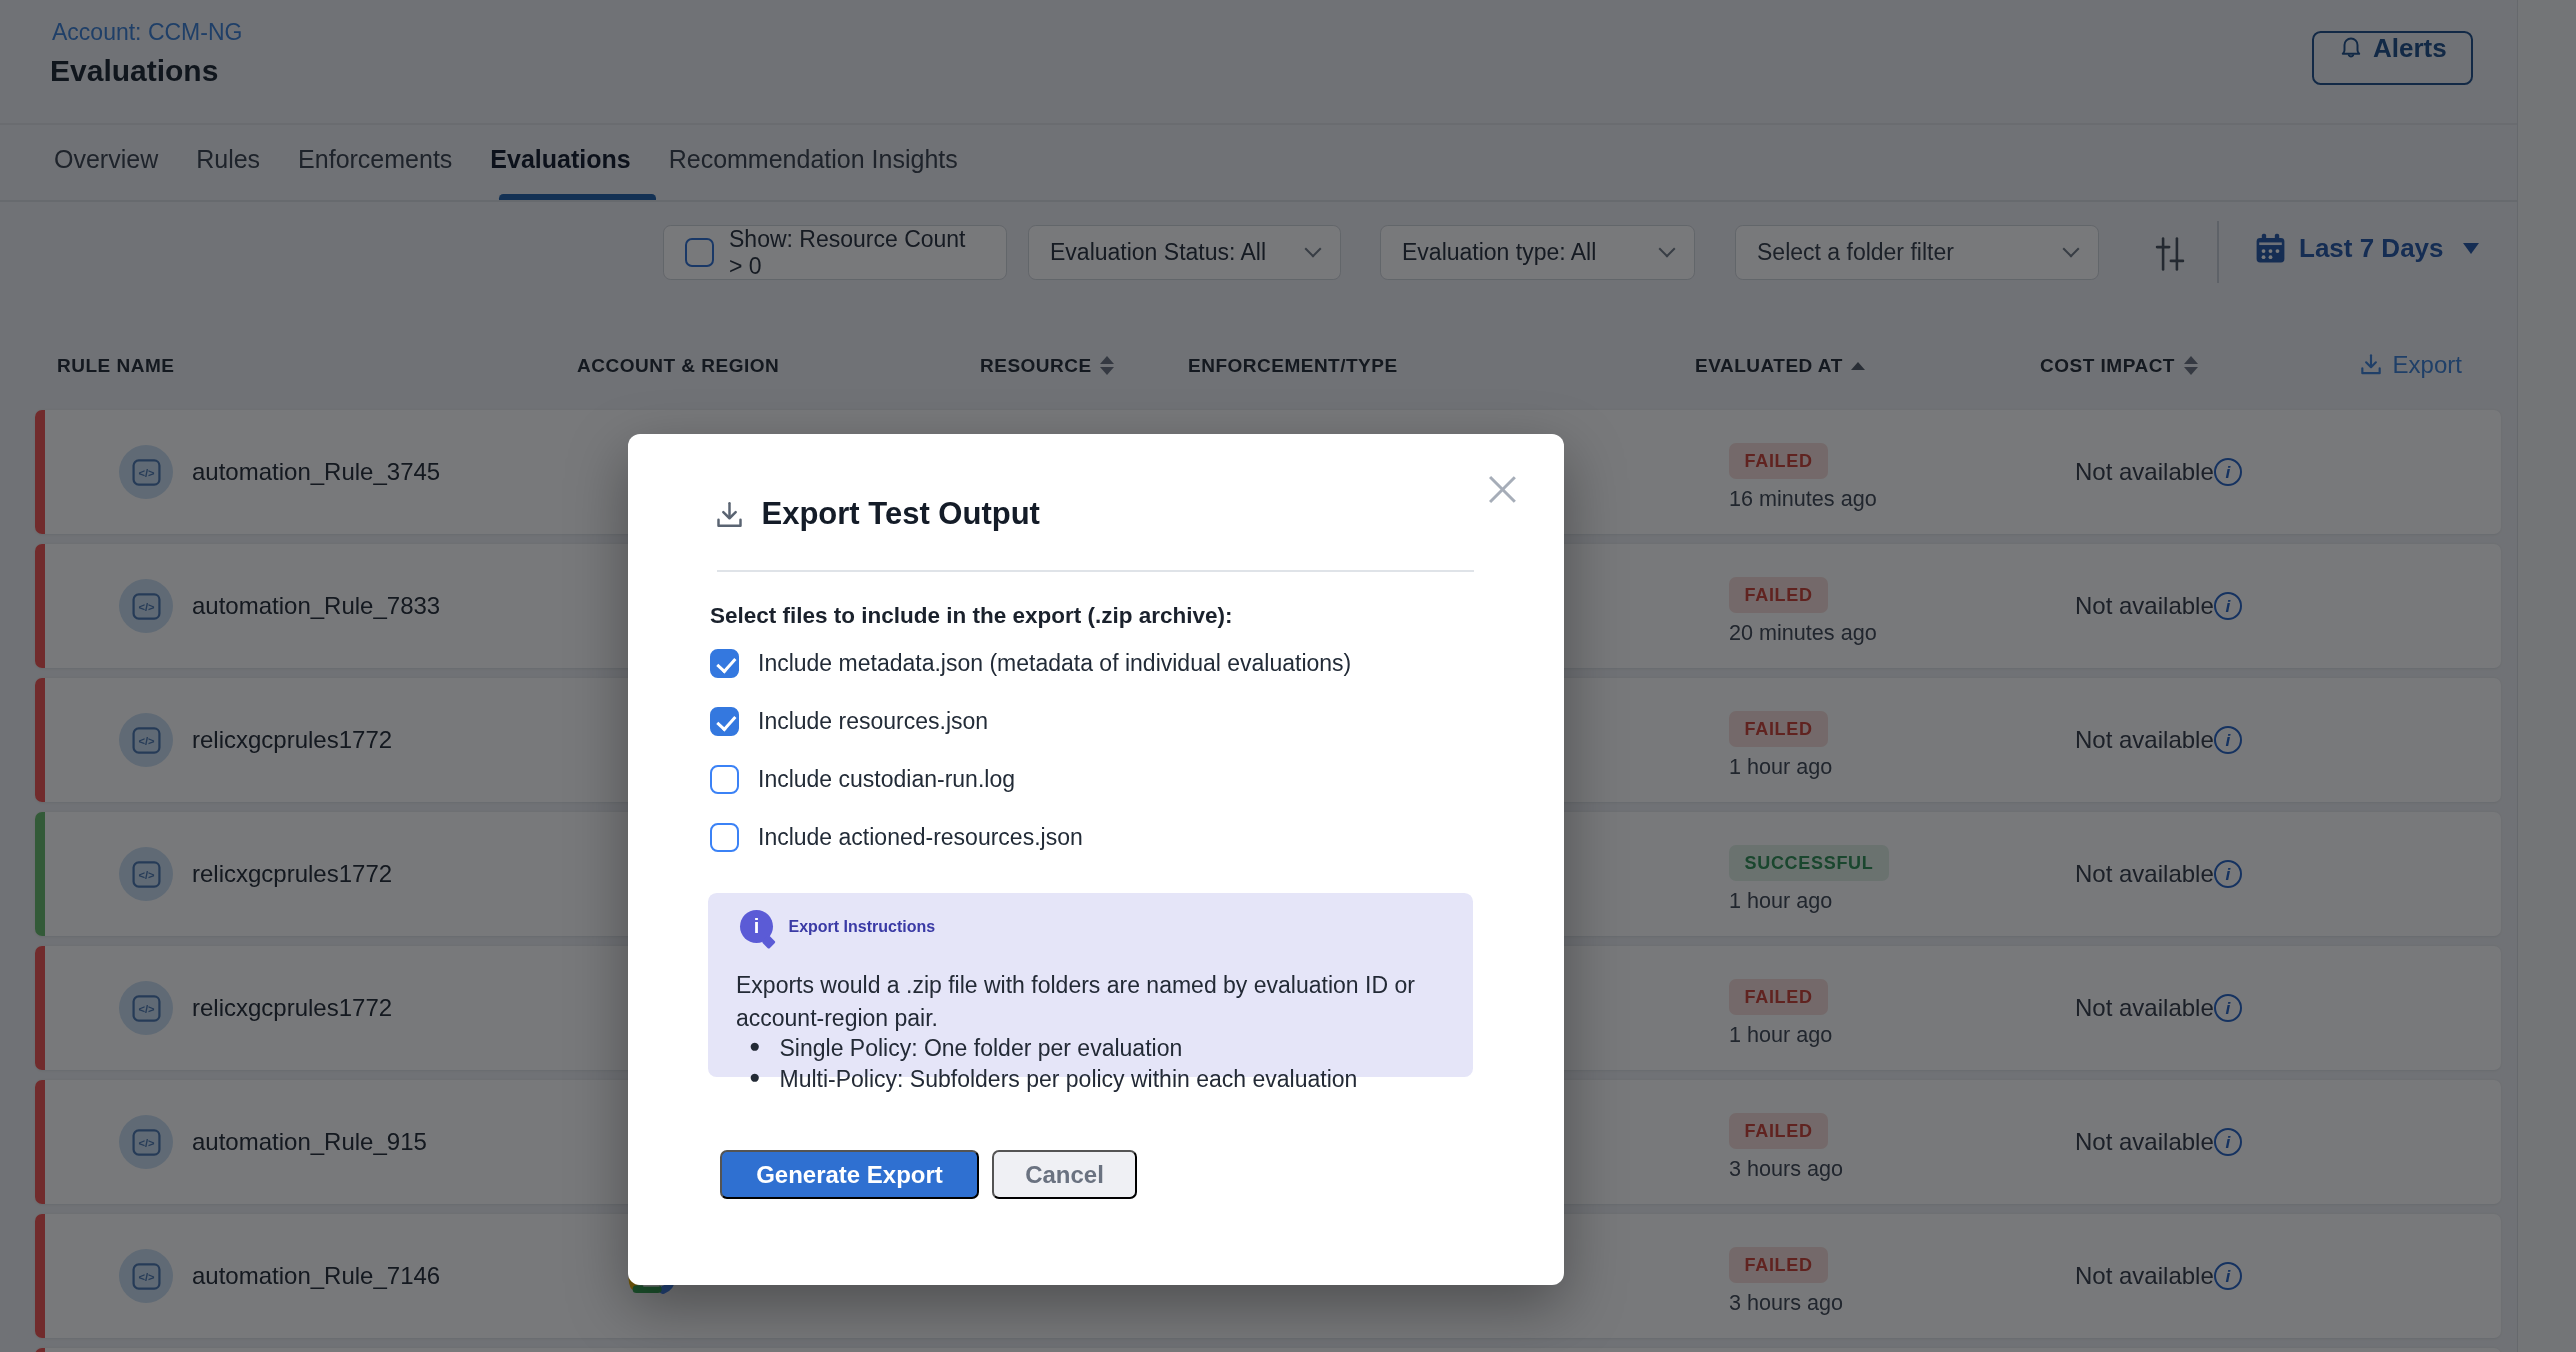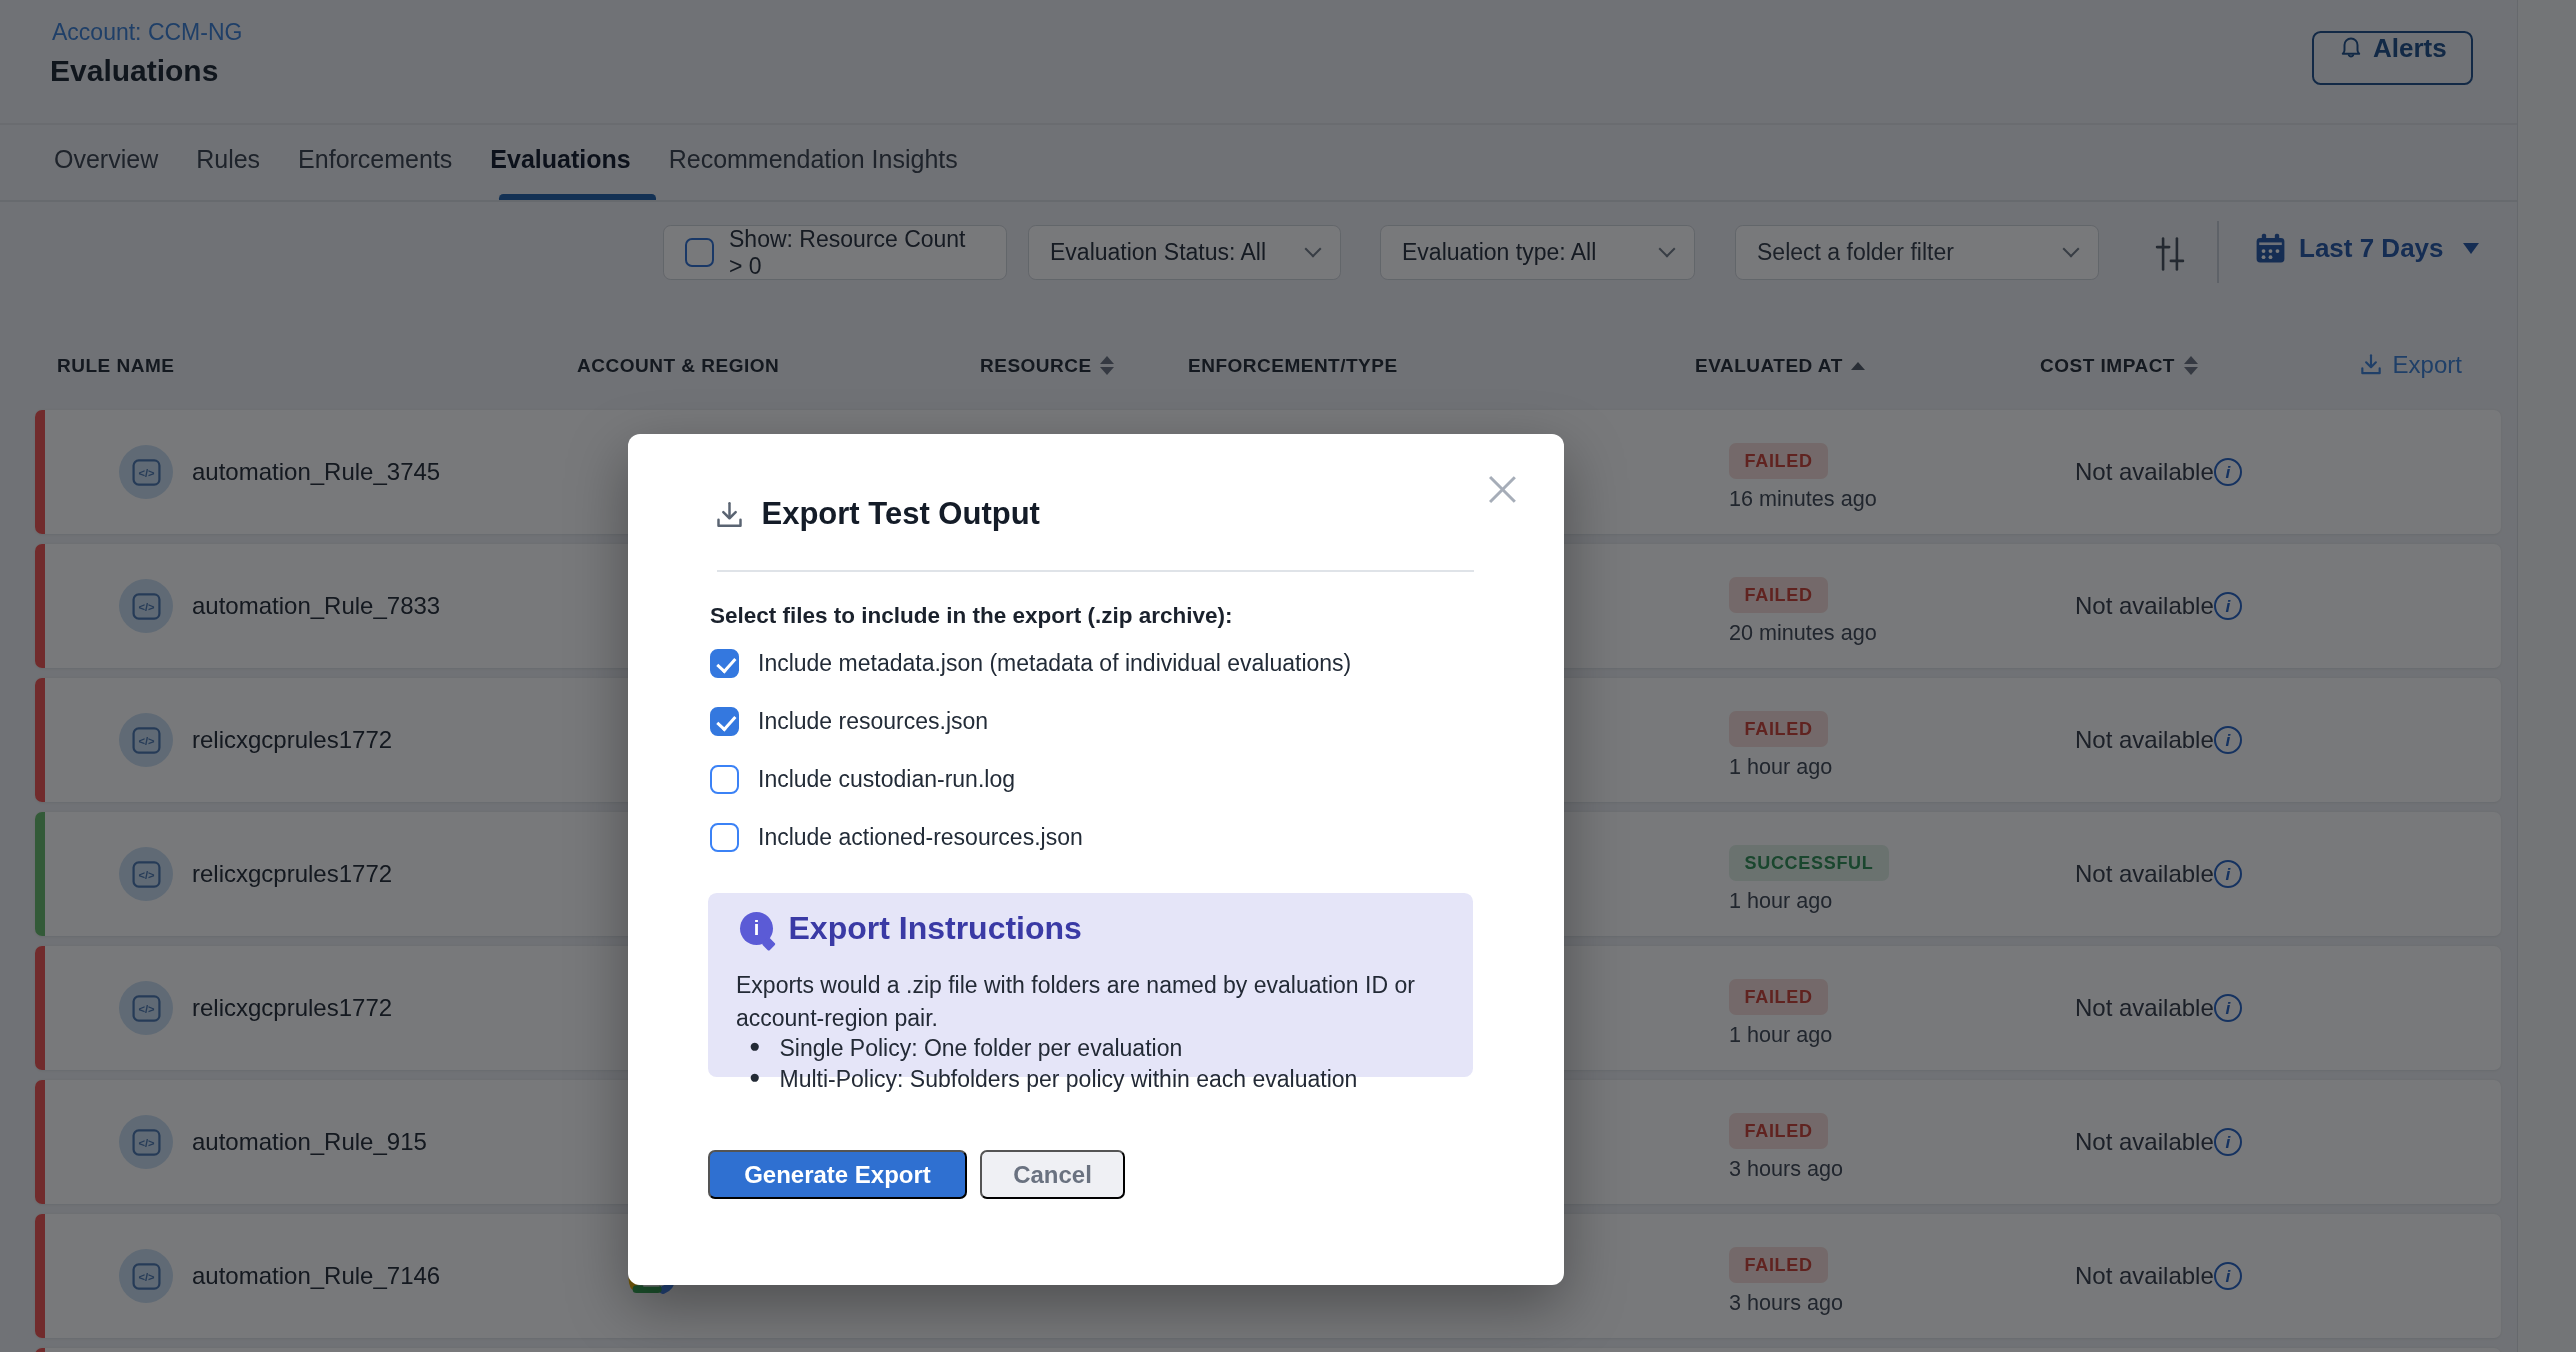--- a/index.html
+++ b/index.html
@@ -77,27 +77,27 @@
   .cb-row { position:absolute; left:82px; height:29px; display:flex; align-items:center; gap:19px; }
   .cb-box { width:29px; height:29px; border-radius:7.8px; border:2.6px solid #3b82f6; background:#fff; position:relative; flex:none; }
   .cb-row.checked .cb-box { background:var(--checkbox-blue); border-color:var(--checkbox-blue); }
   .cb-row.checked .cb-box::after { content:''; position:absolute; left:8.6px; top:2.6px; width:7.8px; height:14.7px; border-right:3.5px solid #fff; border-bottom:3.5px solid #fff; transform:rotate(42deg); }
   .cb-label { font-size:23px; color:#222b37; }
 
   .info-box { position:absolute; left:80px; top:459px; width:765px; height:184px; background:var(--info-bg); border-radius:8.6px; }
   .info-head { position:absolute; left:32px; top:17.3px; display:flex; align-items:center; gap:15.5px; }
   .info-bubble { width:33px; height:33px; border-radius:50%; background:var(--info-purple); color:#fff; font-size:20px; font-weight:bold; display:flex; align-items:center; justify-content:center; position:relative; }
   .info-bubble::after { content:''; position:absolute; right:0; bottom:-3.5px; width:9.5px; height:9.5px; background:var(--info-purple); border-radius:1.7px; transform:rotate(45deg); }
-  .info-heading { font-size:32px; font-weight:bold; color:var(--info-heading); }
+  .info-heading { font-size:16px; font-weight:bold; color:var(--info-heading); }
   .info-para { position:absolute; left:28px; top:76px; width:700px; font-size:23px; line-height:33px; color:#232a36; }
   .info-bullet { position:absolute; left:41px; font-size:23px; color:#232a36; display:flex; gap:19px; }
   .info-bullet .dot { font-size:19px; }
   .ib1 { top:142px; } .ib2 { top:173px; }
 
-  .btn { position:absolute; top:716px; height:49px; border-radius:7px; display:flex; align-items:center; justify-content:center; font-size:24px; font-weight:bold; cursor:pointer; }
+  .btn { position:absolute; top:716px; height:49px; border-radius:7px; display:flex; align-items:center; justify-content:center; font-size:24px; font-weight:bold; cursor:pointer;margin-left:12px; }
   .btn-generate { left:80px; width:259px; background:var(--accent-blue); color:#fff; }
   .btn-cancel { left:352px; width:145px; background:#eff0f4; color:#6a7280; }
 </style>
 </head>
 <body>
 
 <div class="page">
 
   <a class="account-link">Account: CCM-NG</a>
   <div class="page-title">Evaluations</div>

